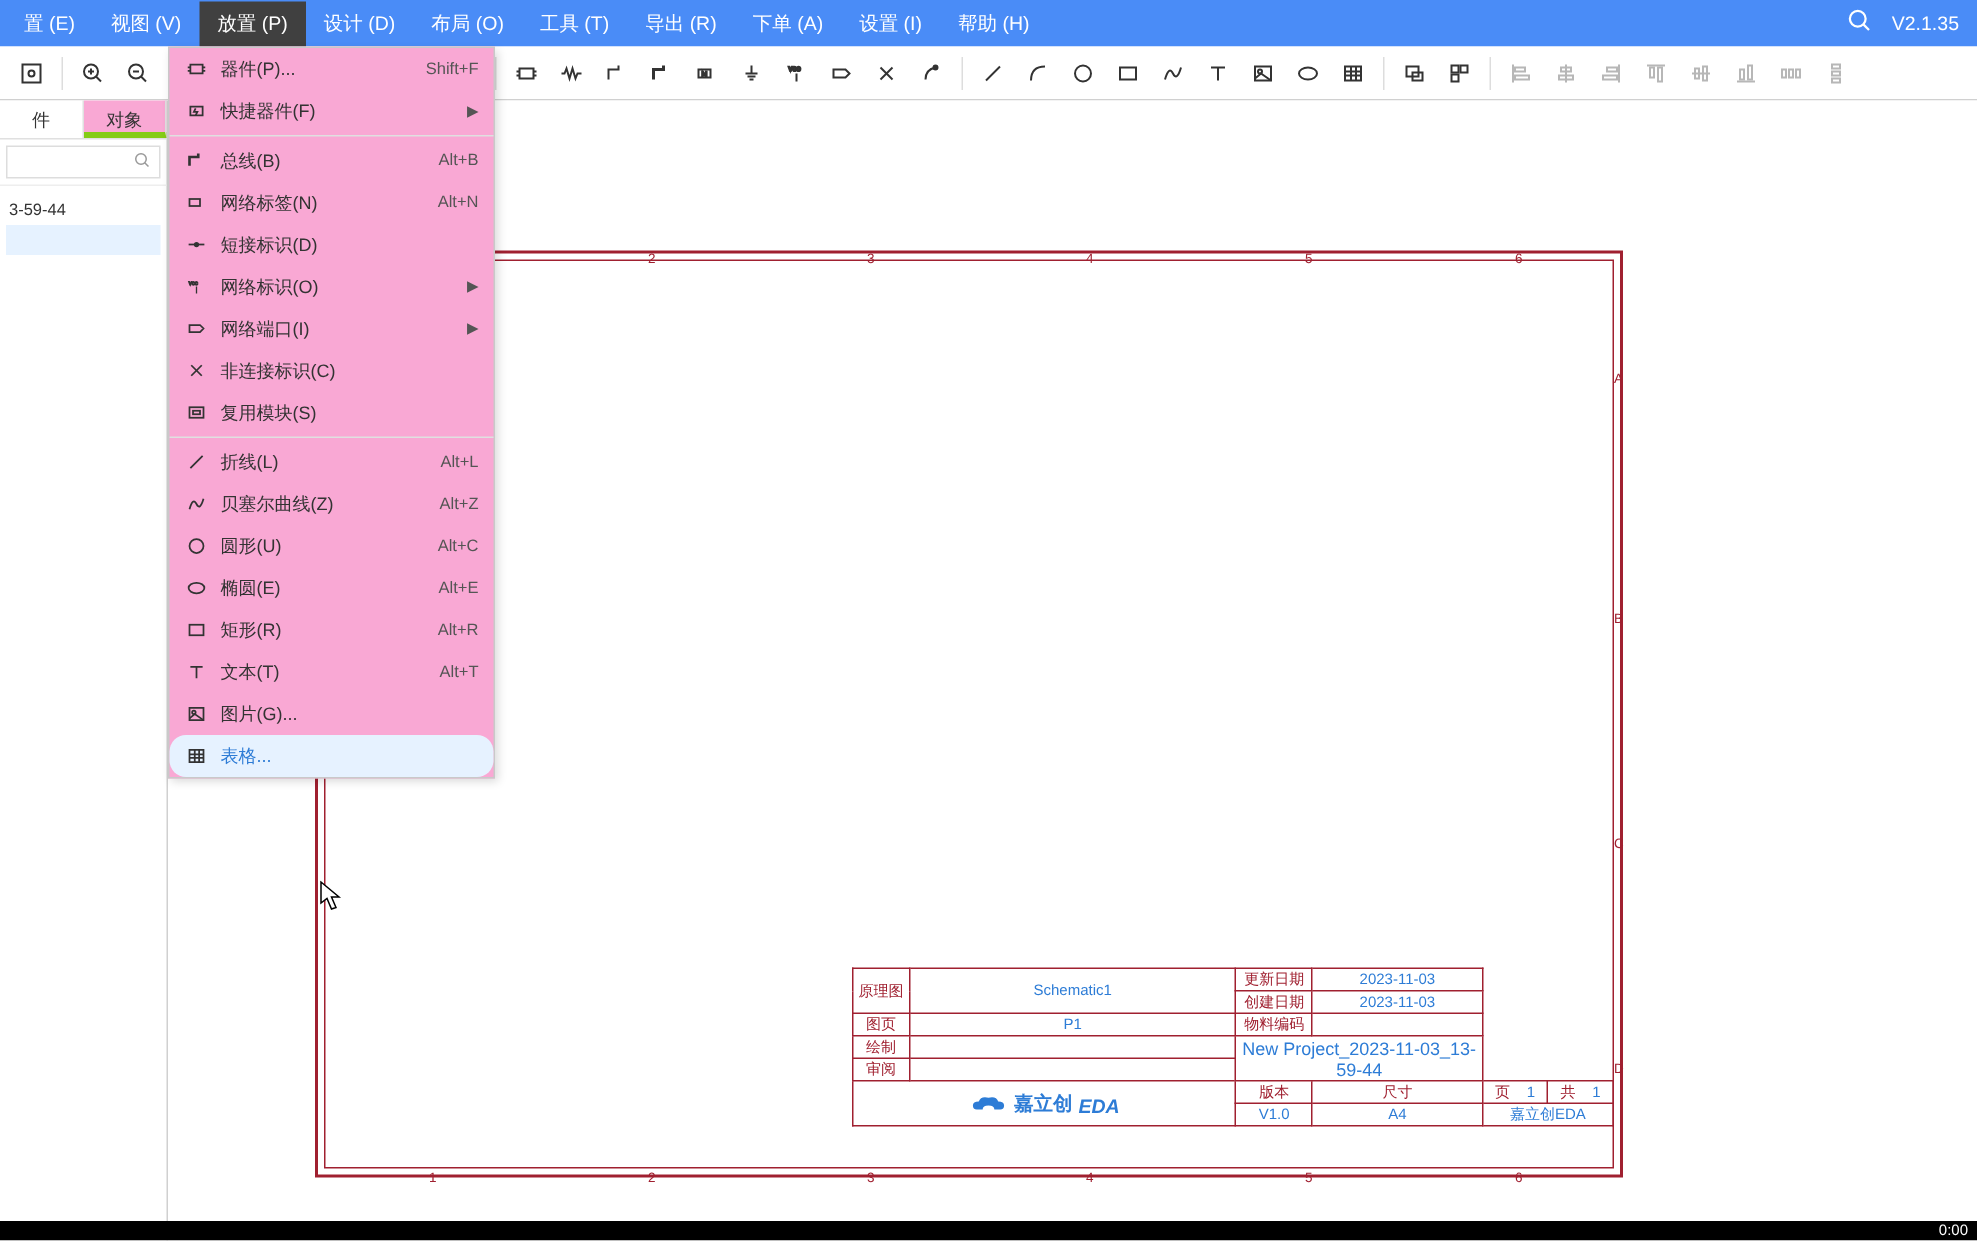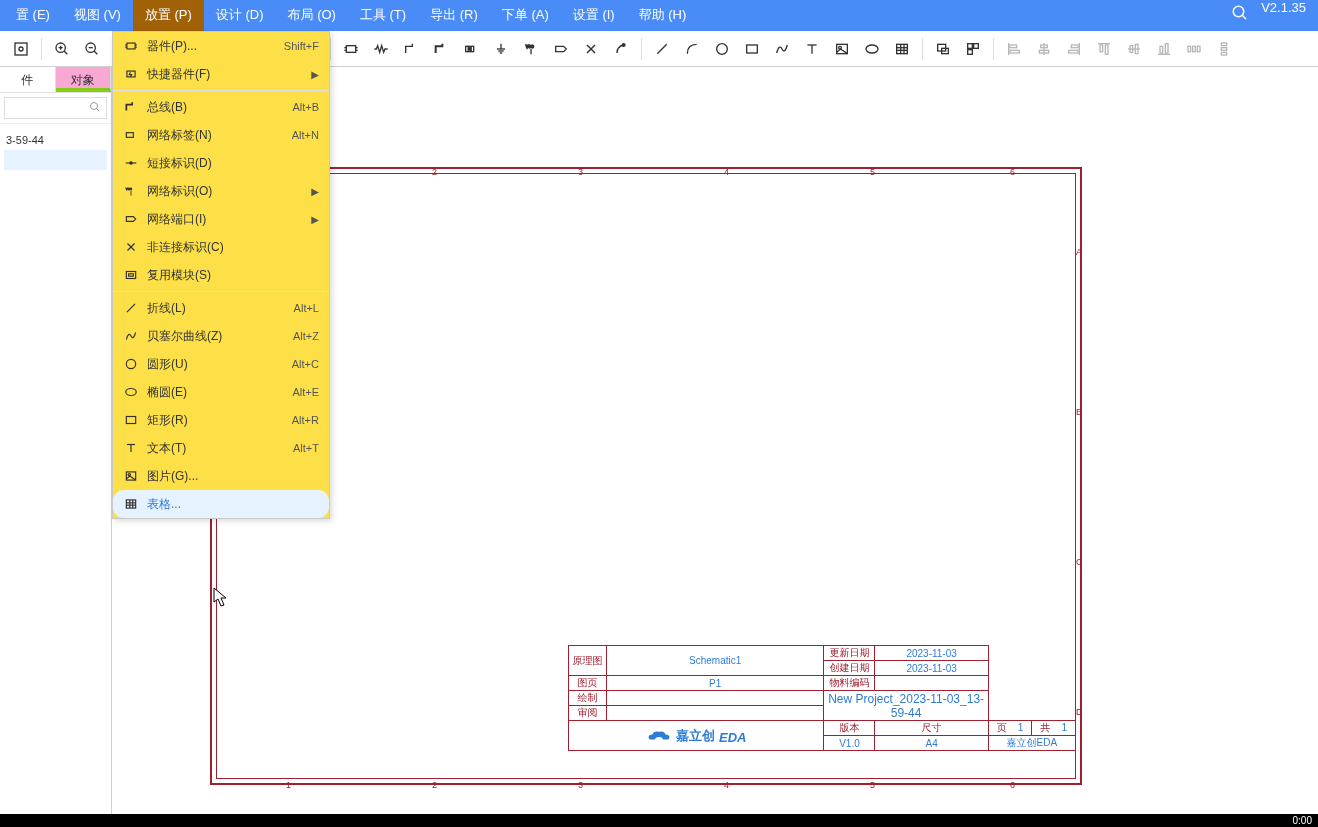--- a/index.html
+++ b/index.html
@@ -1,21 +1,21 @@
 <!DOCTYPE html>
 <html><head>
 <meta charset="utf-8">
 <style>
 * { margin: 0; padding: 0; box-sizing: border-box; }
 body { font-family: "Microsoft YaHei", Arial, sans-serif; font-size: 12px; background: #fff; overflow: hidden; width: 1318px; height: 827px; position: relative; }
 
 
-.menubar { background: #4a8cf7; height: 31px; display: flex; color: #fff; padding: 0 4px; }
+.menubar { background: #4a8cf7; height: 31px; display: flex; align-items: center; color: #fff; padding: 0 4px; }
 .menubar .item { padding: 6px 12px; font-size: 13px; cursor: default; }
-.menubar .item.active { background: #a16207; }
+.menubar .item.active { background: #404040; }
 .menubar .spacer { flex: 1; }
 .menubar .search-ico { margin-right: 8px; padding: 4px; }
 .menubar .version { margin-right: 8px; font-size: 13px; }
 
 
 .toolbar { height: 36px; border-bottom: 1px solid #d0d0d0; background: #fff; display: flex; align-items: center; padding: 0 6px; }
 .toolbar .btn { width: 28px; height: 28px; display: flex; align-items: center; justify-content: center; color: #444; margin: 0 1px; }
 .toolbar .sep { width: 1px; height: 22px; background: #ddd; margin: 0 5px; }
 .toolbar .gap { width: 218px; }
 
@@ -25,21 +25,21 @@
 .lp-tab { flex: 1; text-align: center; line-height: 26px; font-size: 12px; color: #333; border-right: 1px solid #e0e0e0; }
 .lp-tab.active { background: #f9a8d4; border-bottom: 4px solid #84cc16; }
 .lp-search { padding: 4px; border-bottom: 1px solid #eee; position: relative; }
 .lp-search input { width: 100%; height: 22px; border: 1px solid #ddd; padding: 0 20px 0 4px; font-size: 11px; }
 .lp-search .q { position: absolute; right: 10px; top: 8px; color: #999; }
 .lp-tree { padding: 6px 4px; }
 .lp-node { font-size: 11px; color: #333; padding: 4px 2px; white-space: nowrap; overflow: hidden; }
 .lp-node.sel { background: #e6f2ff; }
 
 
-.dropdown { position: absolute; left: 112px; top: 31px; width: 218px; background: #fde047; border: 1px solid #c9c9c9; box-shadow: 2px 2px 6px rgba(0,0,0,0.15); z-index: 100; }
+.dropdown { position: absolute; left: 112px; top: 31px; width: 218px; background: #f9a8d4; border: 1px solid #c9c9c9; box-shadow: 2px 2px 6px rgba(0,0,0,0.15); z-index: 100; }
 .dd-item { display: flex; align-items: center; height: 28px; padding: 0 10px 0 8px; color: #333; font-size: 12px; }
 .dd-item .ico { width: 20px; height: 16px; display: flex; align-items: center; justify-content: center; color: #333; }
 .dd-item .label { flex: 1; margin-left: 6px; }
 .dd-item .shortcut { color: #555; font-size: 11px; }
 .dd-item .sub { color: #555; font-size: 10px; }
 .dd-item.hover { background: #e6f2ff; color: #2d7cd6; border-radius: 11px; }
 .dd-item.hover .label, .dd-item.hover .ico { color: #2d7cd6; }
 .dd-sep { height: 1px; background: #e0e0e0; margin: 2px 0; }
 
 

